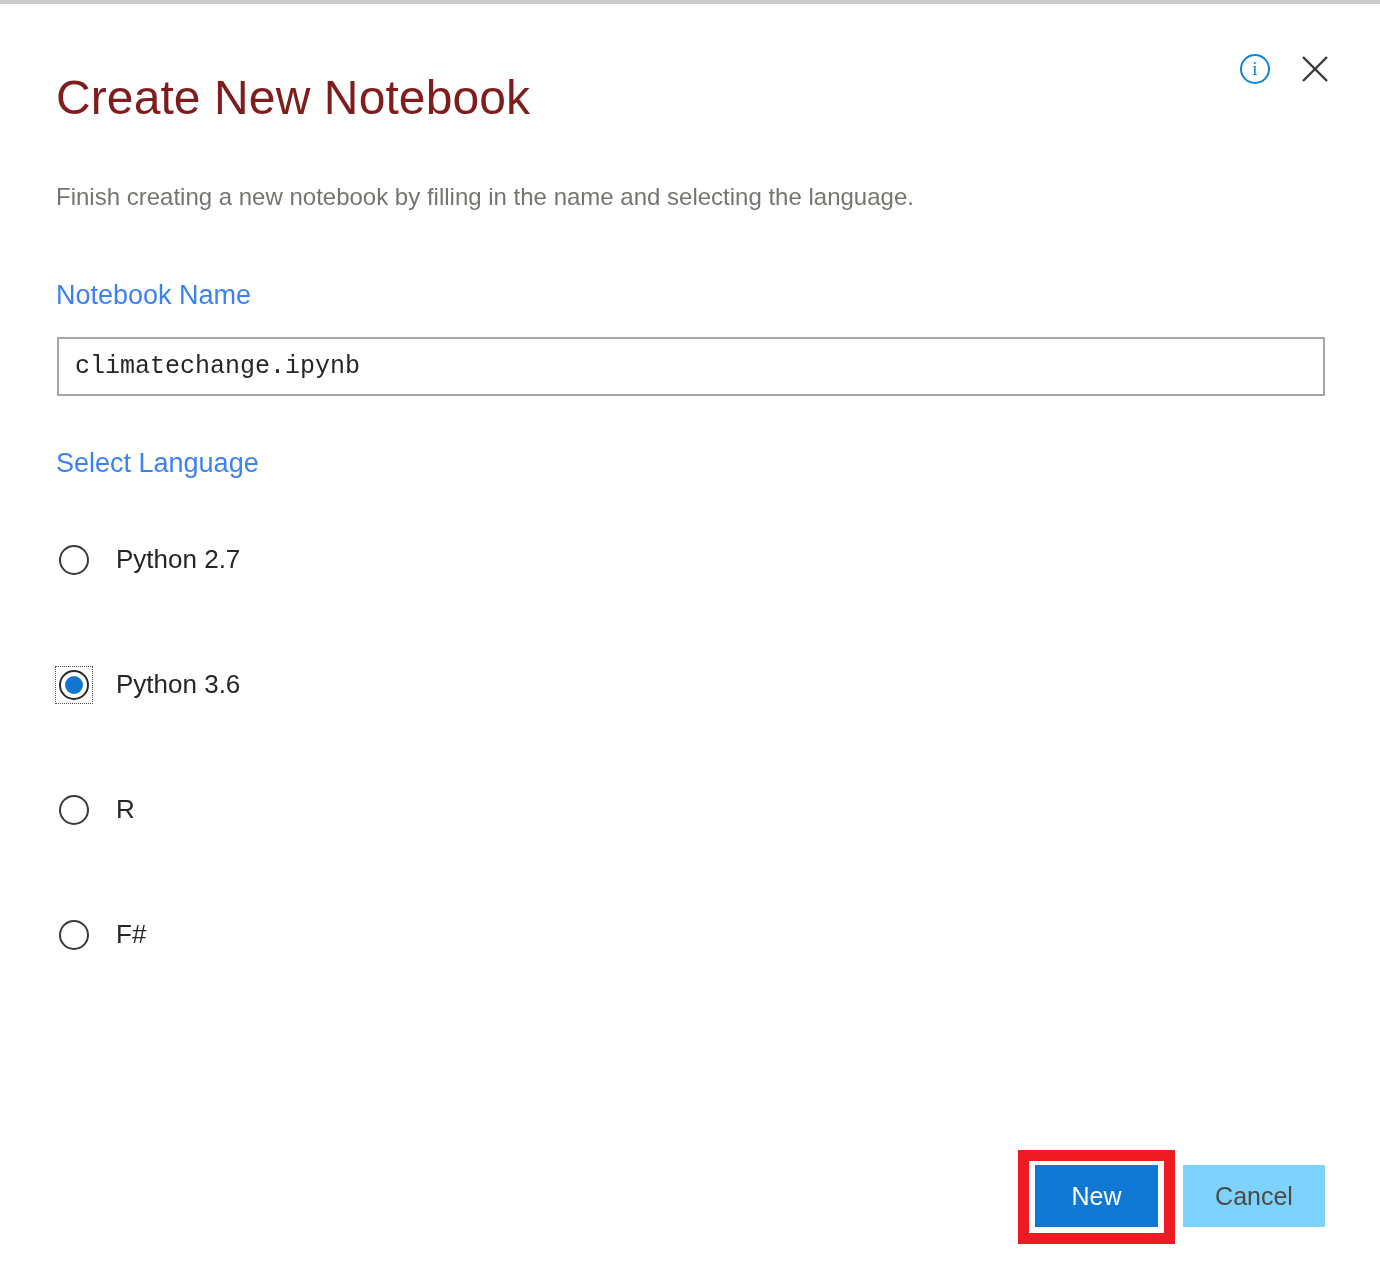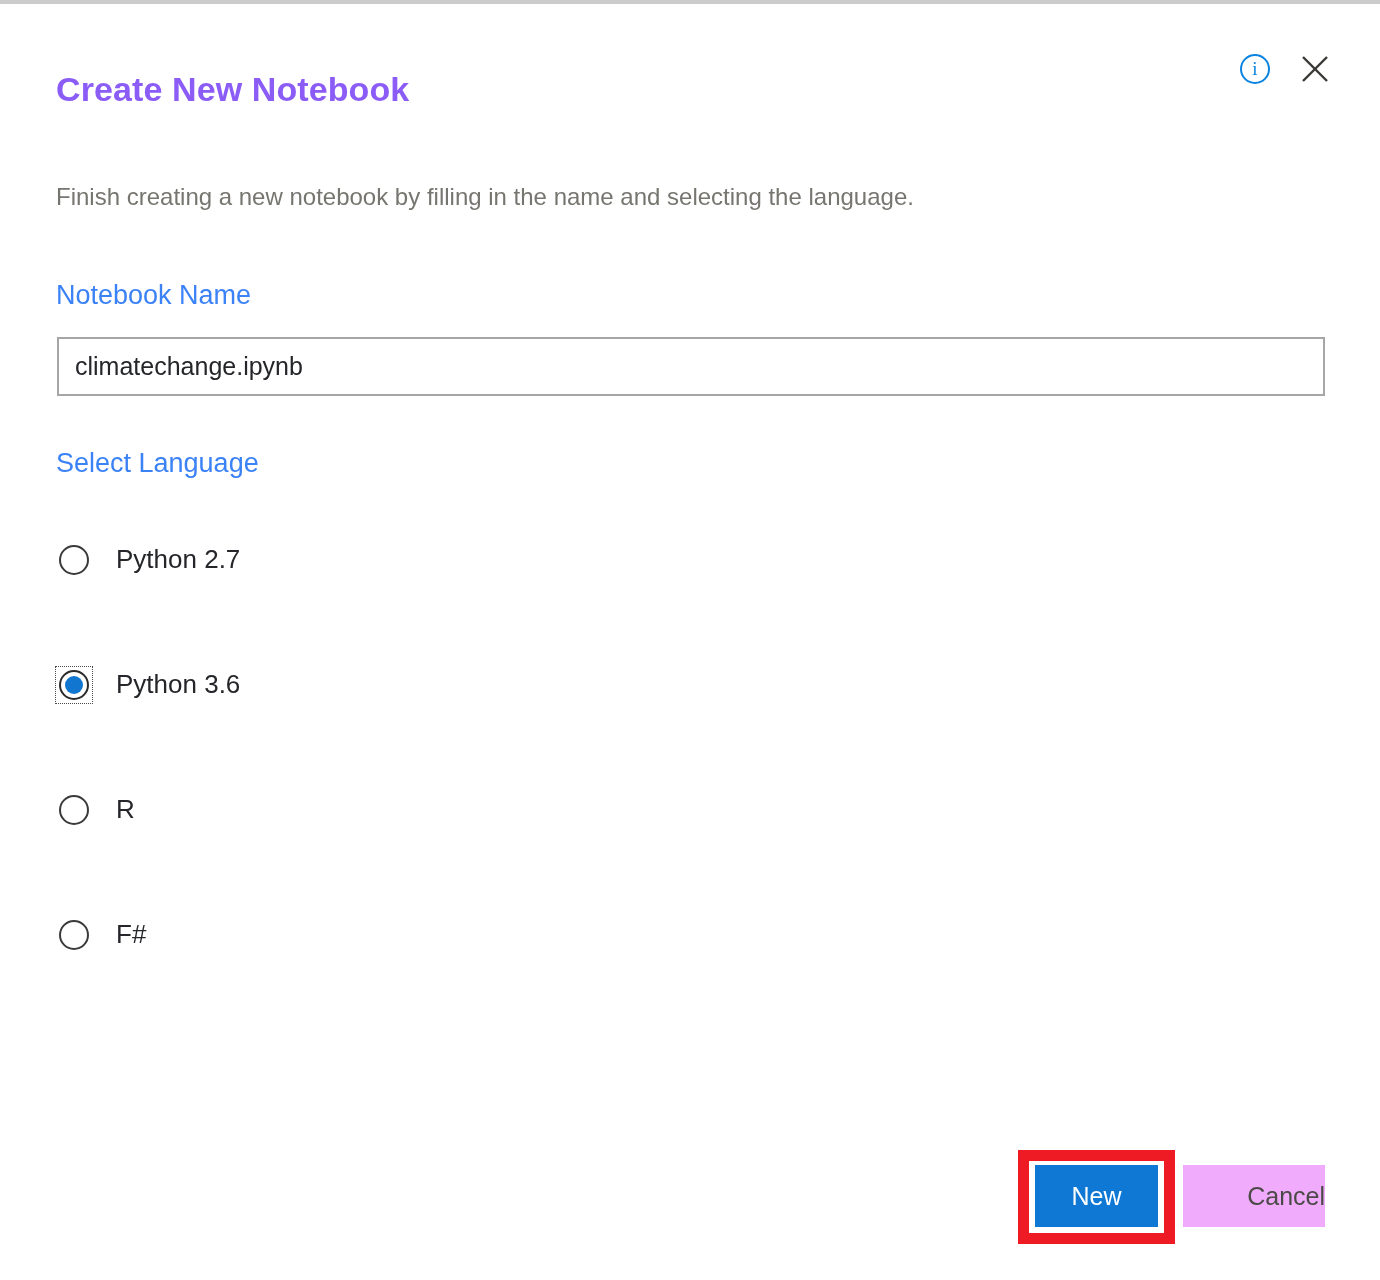--- a/index.html
+++ b/index.html
@@ -61,23 +61,23 @@
     align-items: center;
     justify-content: center;
     cursor: pointer;
   }
   .close-icon svg { display: block; }
 
   .page-title {
     position: absolute;
     left: 56px;
     top: 70px;
-    font-size: 34px;
-    font-weight: 700;
-    color: #8b5cf6;
+    font-size: 48px;
+    font-weight: 400;
+    color: #7f1d1d;
     letter-spacing: 0.1px;
     white-space: nowrap;
   }
   .page-subtitle {
     position: absolute;
     left: 56px;
     top: 138px;
     font-size: 24px;
     font-weight: 400;
     color: #76756f;
@@ -98,21 +98,21 @@
 
   .name-input {
     position: absolute;
     left: 57px;
     top: 337px;
     width: 1268px;
     height: 59px;
     box-sizing: border-box;
     border: 2px solid #a6a6a6;
     background: #ffffff;
-    font-family: Liberation Sans, sans-serif;
+    font-family: Liberation Mono, monospace;
     font-size: 25px;
     color: #25262a;
     padding: 0 16px;
     outline: none;
     border-radius: 0;
   }
 
   
   .radio-group {
     position: absolute;
@@ -206,31 +206,30 @@
     z-index: 4;
     padding: 4px;
     border-radius: 0;
   }
   .btn-cancel {
     position: absolute;
     left: 1183px;
     top: 1165px;
     width: 142px;
     height: 62px;
-    background: #f0abfc;
+    background: #7dd3fc;
     color: #4b4a48;
     border: none;
     font-family: "Liberation Sans", sans-serif;
     font-size: 25px;
     font-weight: 400;
     cursor: pointer;
     z-index: 2;
     padding: 0;
     border-radius: 0;
-    text-align: right;
   }
 </style>
 </head>
 <body>
 
 <div id="page">
 
   <div class="top-rule"></div>
 
   <div class="header-icons">

